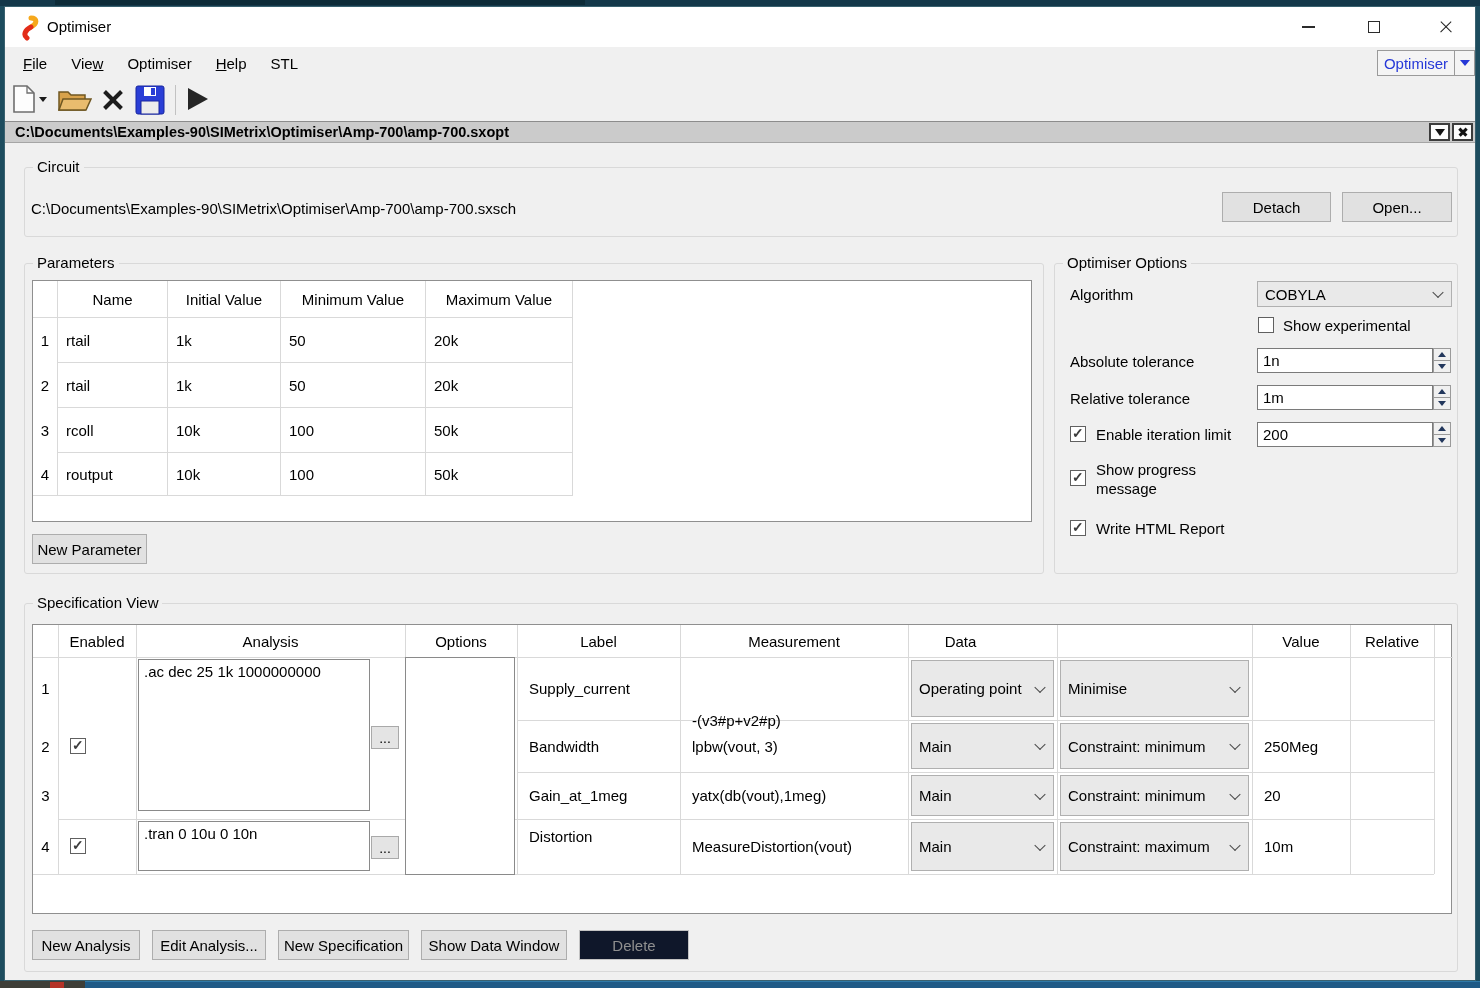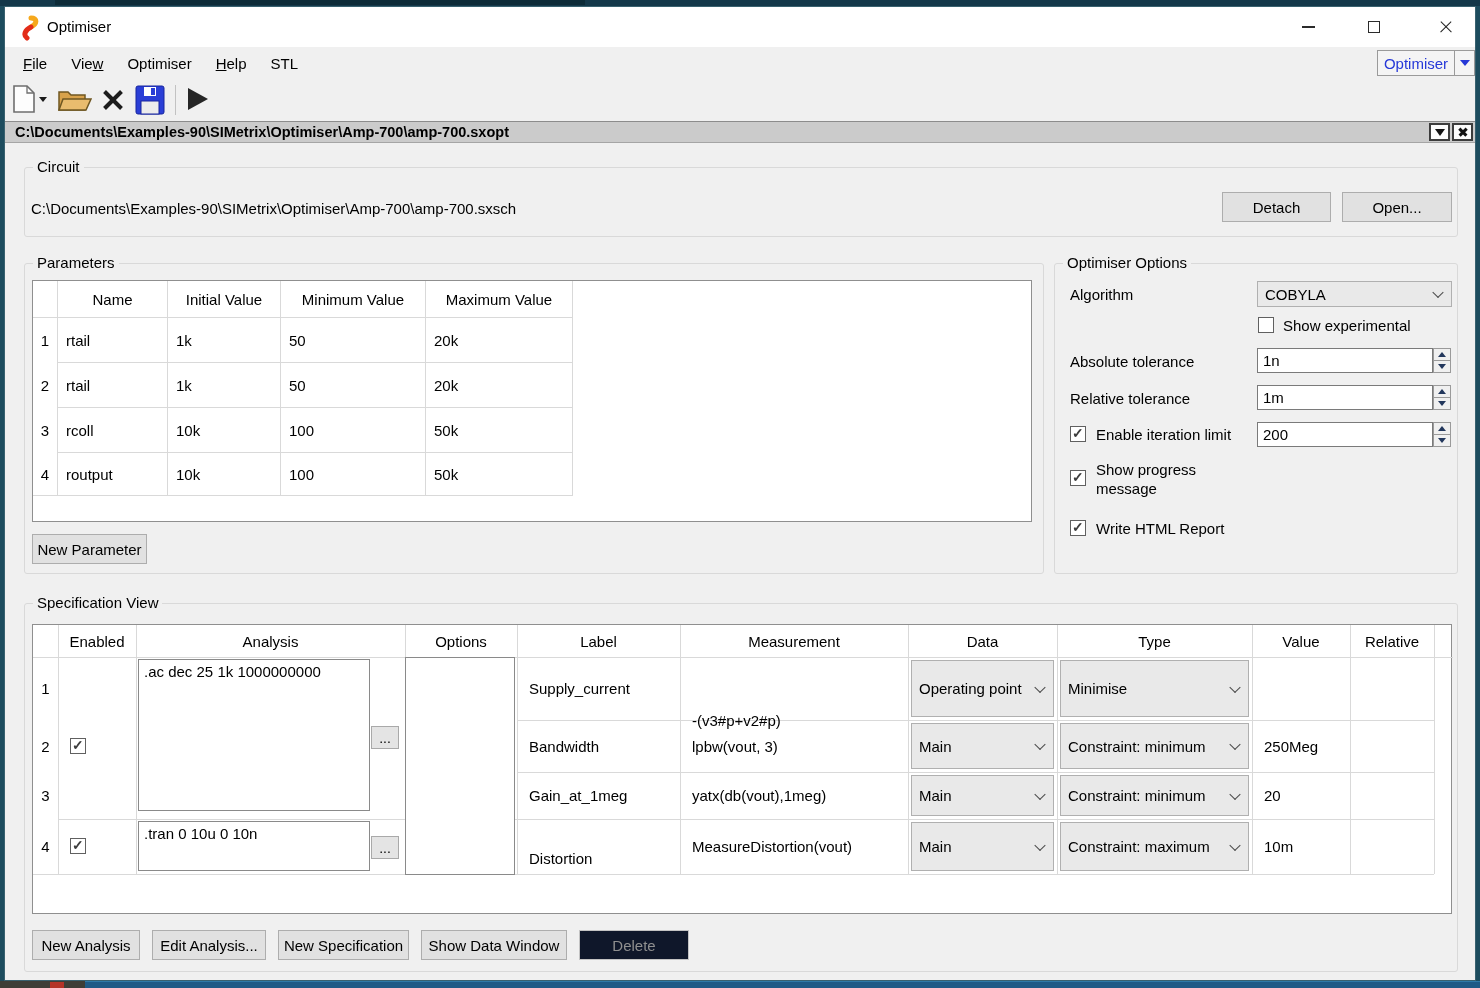--- a/index.html
+++ b/index.html
@@ -276,22 +276,21 @@
     <div class="groupbox" style="left:19px;top:596px;width:1434px;height:369px;">
       <span class="legend">Specification View</span>
 
       <div class="tbl" style="left:7px;top:20px;width:1420px;height:290px;">
 
         <div class="hdr" style="left:25px;top:0;width:78px;height:32px;">Enabled</div>
         <div class="hdr" style="left:103px;top:0;width:269px;height:32px;">Analysis</div>
         <div class="hdr" style="left:372px;top:0;width:112px;height:32px;">Options</div>
         <div class="hdr" style="left:484px;top:0;width:163px;height:32px;">Label</div>
         <div class="hdr" style="left:647px;top:0;width:228px;height:32px;">Measurement</div>
-        <div class="hdr" style="left:875px;top:0;width:149px;height:32px;">Data</div>
-        <div class="hdr" style="left:1024px;top:0;width:195px;height:32px;">Type</div>
+        <div class="hdr" style="left:853px;top:0;width:149px;height:32px;">Data</div>
         <div class="hdr" style="left:1219px;top:0;width:98px;height:32px;text-align:center;">Value</div>
         <div class="hdr" style="left:1317px;top:0;width:84px;height:32px;">Relative</div>
 
         <div class="h" style="left:0;top:32px;width:1420px;"></div>
         <div class="v" style="left:25px;top:0;height:249px;"></div>
         <div class="v" style="left:103px;top:0;height:249px;"></div>
         <div class="v" style="left:372px;top:0;height:32px;"></div>
         <div class="v" style="left:484px;top:0;height:249px;"></div>
         <div class="v" style="left:647px;top:0;height:249px;"></div>
         <div class="v" style="left:875px;top:0;height:249px;"></div>
@@ -315,21 +314,21 @@
         <div class="analysis-box" style="left:105px;top:34px;width:232px;height:152px;">.ac dec 25 1k 1000000000</div>
         <div class="dots" style="left:338px;top:101px;width:28px;height:23px;">...</div>
         <div class="analysis-box" style="left:105px;top:196px;width:232px;height:50px;">.tran 0 10u 0 10n</div>
         <div class="dots" style="left:338px;top:211px;width:28px;height:23px;">...</div>
 
         <div class="options-box" style="left:372px;top:32px;width:110px;height:218px;"></div>
 
         <div class="cell" style="left:490px;top:32px;width:150px;height:63px;">Supply_current</div>
         <div class="cell" style="left:490px;top:95px;width:150px;height:52px;">Bandwidth</div>
         <div class="cell" style="left:490px;top:147px;width:150px;height:47px;">Gain_at_1meg</div>
-        <div class="cell" style="left:490px;top:206px;width:150px;height:55px;">Distortion</div>
+        <div class="cell" style="left:490px;top:184px;width:150px;height:55px;">Distortion</div>
 
         <div class="cell" style="left:653px;top:32px;width:215px;height:63px;margin-top:32px;">-(v3#p+v2#p)</div>
         <div class="cell" style="left:653px;top:95px;width:215px;height:52px;">lpbw(vout, 3)</div>
         <div class="cell" style="left:653px;top:147px;width:215px;height:47px;">yatx(db(vout),1meg)</div>
         <div class="cell" style="left:653px;top:194px;width:215px;height:55px;">MeasureDistortion(vout)</div>
 
         <div class="combo" style="left:878px;top:35px;width:143px;height:57px;">
             <span>Operating point</span>
           </div>
         <div class="combo" style="left:878px;top:98px;width:143px;height:46px;">

